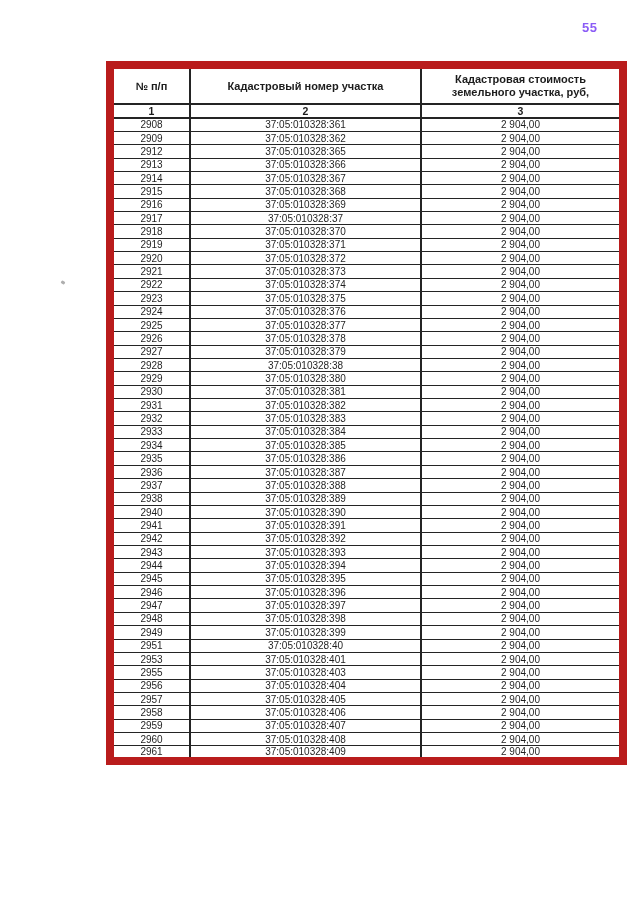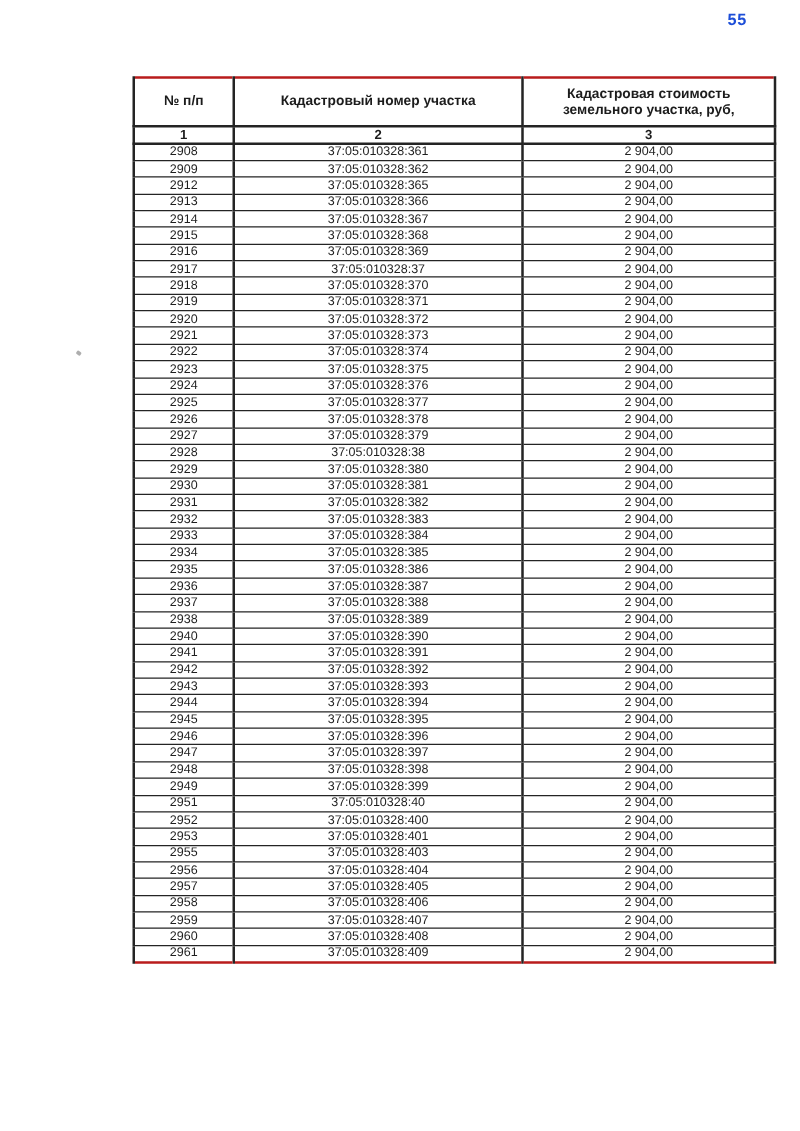--- a/index.html
+++ b/index.html
@@ -10,45 +10,45 @@
     color: #1c1c1c;
     overflow: hidden;
   }
   .page {
     position: relative;
     width: 640px; height: 905px;
     background: #ffffff;
   }
   .page-number {
     position: absolute;
-    top: 8px; left: 582px;
+    top: 20px; left: 582px;
     font-size: 13px;
     font-weight: 600;
     letter-spacing: 0.5px;
-    color: #1d4ed8;
+    color: #8b5cf6;
   }
   table.cad-table {
     position: absolute;
     left: 106px; top: 61px;
     width: 513px;
     border-collapse: collapse;
     table-layout: fixed;
   }
   .cad-table col.c1 { width: 80px; }
   .cad-table col.c2 { width: 231px; }
   .cad-table col.c3 { width: 202px; }
   .cad-table th, .cad-table td {
     border: 1px solid #242424;
     text-align: center;
     vertical-align: middle;
     overflow: hidden;
     white-space: nowrap;
   }
   
-  .cad-table { border: 2px solid #b91c1c; }
+  .cad-table { border: 8px solid #b91c1c; }
   .cad-table th, .cad-table td { border-left-width: 2px; border-right-width: 2px; }
   tr.header-row th {
     height: 39px;
     font-size: 11px;
     font-weight: 700;
     line-height: 13px;
     border-bottom-width: 2px;
     white-space: normal;
   }
   tr.header-row th .wrap {
@@ -306,25 +306,20 @@
           <td>2949</td>
           <td>37:05:010328:399</td>
           <td>2 904,00</td>
         </tr>
         <tr>
           <td>2951</td>
           <td>37:05:010328:40</td>
           <td>2 904,00</td>
         </tr>
         <tr>
-          <td>2952</td>
-          <td>37:05:010328:400</td>
-          <td>2 904,00</td>
-        </tr>
-        <tr>
           <td>2953</td>
           <td>37:05:010328:401</td>
           <td>2 904,00</td>
         </tr>
         <tr>
           <td>2955</td>
           <td>37:05:010328:403</td>
           <td>2 904,00</td>
         </tr>
         <tr>

